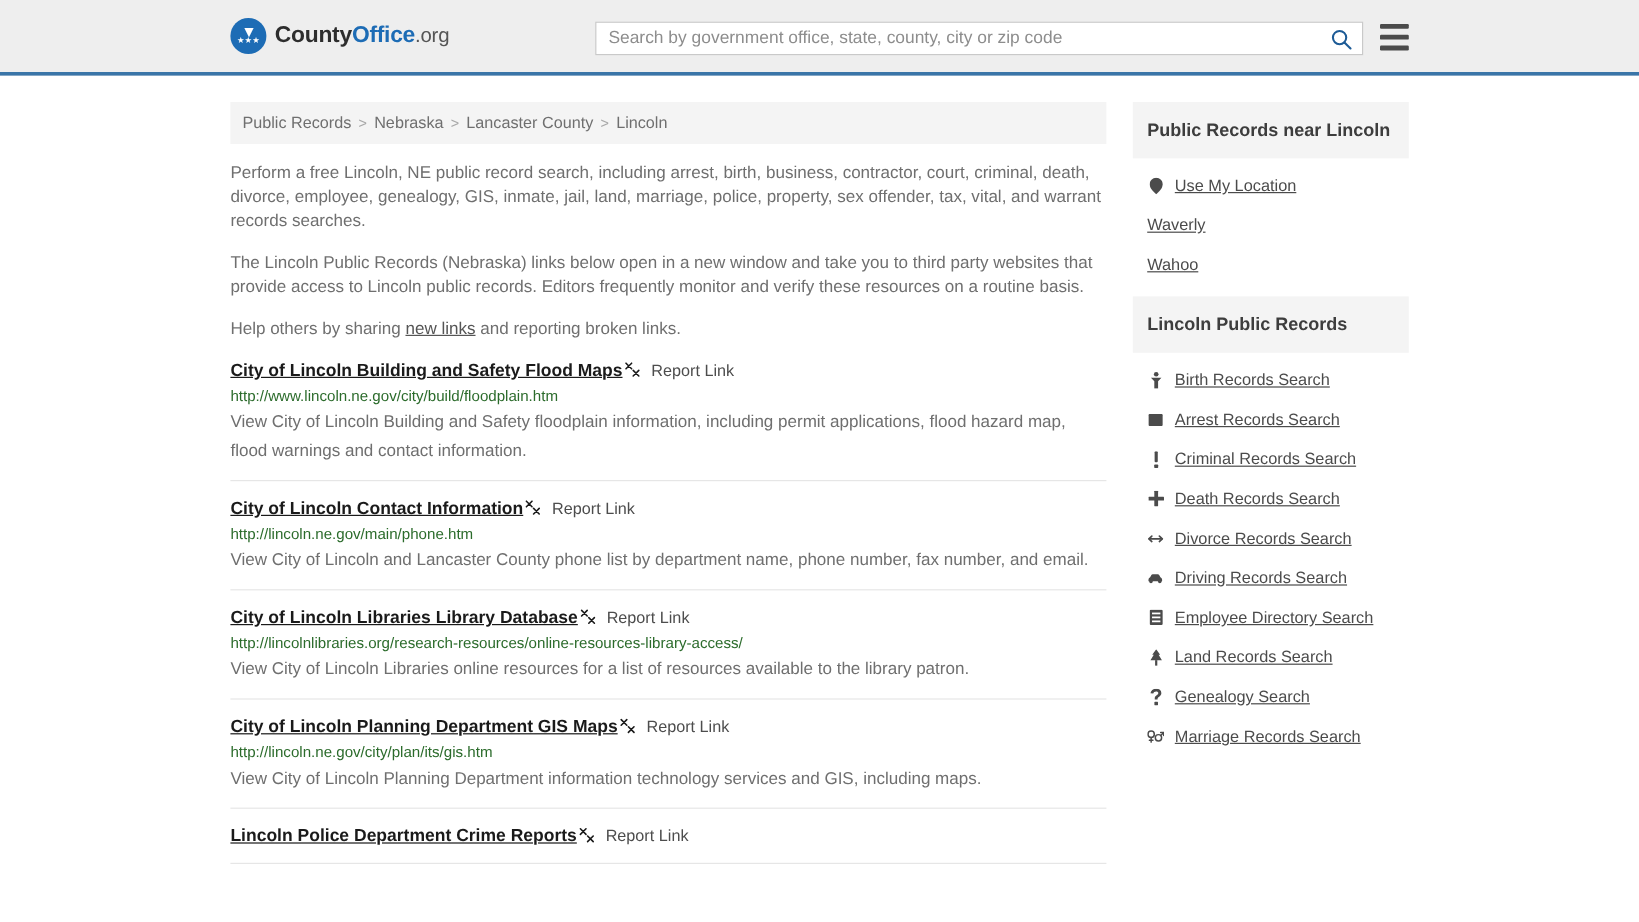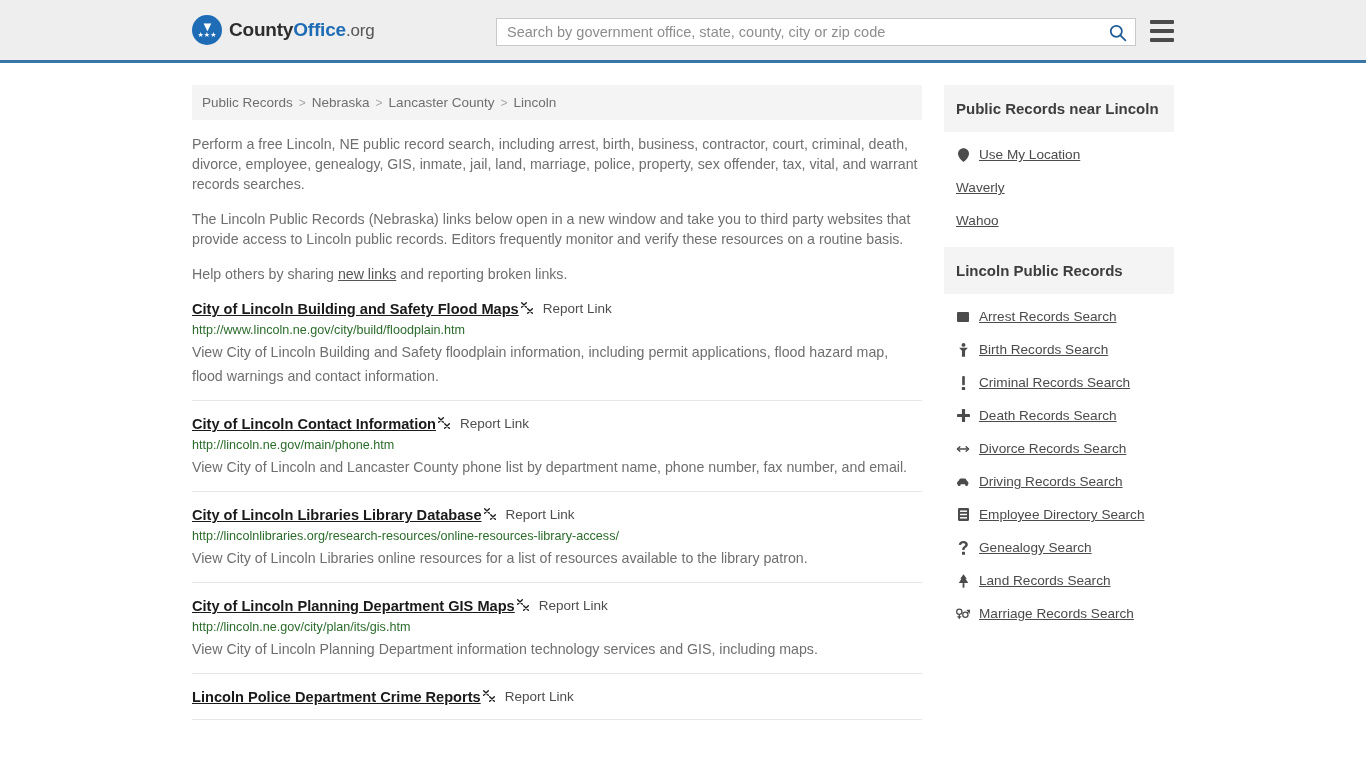--- a/index.html
+++ b/index.html
@@ -391,35 +391,35 @@
         </div>
       </div>
     </div>
 
     <div class="side-panel">
       <div class="side-head">Lincoln Public Records</div>
       <div class="side-list">
 
         <div class="side-item">
           <span class="side-icon">
+            <svg width="11" height="14" viewBox="0 0 12 16" fill="#4b4b4b">
+              <circle cx="6" cy="2.2" r="2.2"></circle>
+              <path d="M1 5.5 h10 l-3.2 3.4 v6.8 h-3.6 v-6.8 z"></path>
+            </svg>
+          </span>
+          <a href="#">Birth Records Search</a>
+        </div>
+
+        <div class="side-item">
+          <span class="side-icon">
             <svg width="12" height="12" viewBox="0 0 12 12" fill="#4b4b4b">
                 <rect x="0" y="1" width="12" height="10" rx="1"></rect>
               </svg>
           </span>
           <a href="#">Arrest Records Search</a>
-        </div>
-
-        <div class="side-item">
-          <span class="side-icon">
-            <svg width="11" height="14" viewBox="0 0 12 16" fill="#4b4b4b">
-              <circle cx="6" cy="2.2" r="2.2"></circle>
-              <path d="M1 5.5 h10 l-3.2 3.4 v6.8 h-3.6 v-6.8 z"></path>
-            </svg>
-          </span>
-          <a href="#">Birth Records Search</a>
         </div>
 
         <div class="side-item">
           <span class="side-icon">
             <svg width="5" height="14" viewBox="0 0 5 16" fill="#4b4b4b">
               <rect x="1" y="0" width="3" height="10.5" rx="1"></rect>
               <rect x="0.6" y="12.6" width="3.8" height="3.4" rx="0.7"></rect>
             </svg>
           </span>
           <a href="#">Criminal Records Search</a>
@@ -465,36 +465,36 @@
               <rect x="2.2" y="6.2" width="7.6" height="1.6" fill="#ffffff"></rect>
               <rect x="2.2" y="9.8" width="7.6" height="1.6" fill="#ffffff"></rect>
             </svg>
           </span>
           <a href="#">Employee Directory Search</a>
         </div>
 
 
         <div class="side-item">
           <span class="side-icon">
+            <svg width="11" height="14" viewBox="0 0 12 15" fill="#4b4b4b">
+              <path d="M6 0 L9.6 5 H8.2 L11.2 9.8 H0.8 L3.8 5 H2.4 z"></path>
+              <rect x="5" y="9.8" width="2" height="5"></rect>
+            </svg>
+          </span>
+          <a href="#">Land Records Search</a>
+        </div>
+
+        <div class="side-item">
+          <span class="side-icon">
             <svg width="11" height="14" viewBox="0 0 11 15" fill="#4b4b4b">
               <path d="M5.5 0 C2.6 0 0.7 1.7 0.4 3.9 l2.5 0.4 C3.1 3 4.1 2.3 5.4 2.3 c1.2 0 2 0.6 2 1.5 0 0.8-0.4 1.2-1.5 2 -1.3 0.9-1.8 1.7-1.7 3.2 l0 0.6 h2.5 l0-0.4 c0-1 0.3-1.4 1.4-2.2 1.3-0.9 2-1.8 2-3.3 C10.1 1.4 8.3 0 5.5 0 z"></path>
               <rect x="3.9" y="11.6" width="3.2" height="3.2" rx="0.6"></rect>
             </svg>
           </span>
           <a href="#">Genealogy Search</a>
-        </div>
-
-        <div class="side-item">
-          <span class="side-icon">
-            <svg width="11" height="14" viewBox="0 0 12 15" fill="#4b4b4b">
-              <path d="M6 0 L9.6 5 H8.2 L11.2 9.8 H0.8 L3.8 5 H2.4 z"></path>
-              <rect x="5" y="9.8" width="2" height="5"></rect>
-            </svg>
-          </span>
-          <a href="#">Land Records Search</a>
         </div>
 
         <div class="side-item">
           <span class="side-icon">
             <svg width="16" height="13" viewBox="0 0 17 14" fill="none" stroke="#4b4b4b" stroke-width="1.5">
               <circle cx="4" cy="5" r="3.2"></circle>
               <line x1="4" y1="8.4" x2="4" y2="13" stroke-linecap="round"></line>
               <line x1="2.2" y1="11" x2="5.8" y2="11" stroke-linecap="round"></line>
               <circle cx="11.4" cy="8.6" r="3.2"></circle>
               <line x1="13.7" y1="6.3" x2="16.4" y2="3.6" stroke-linecap="round"></line>

